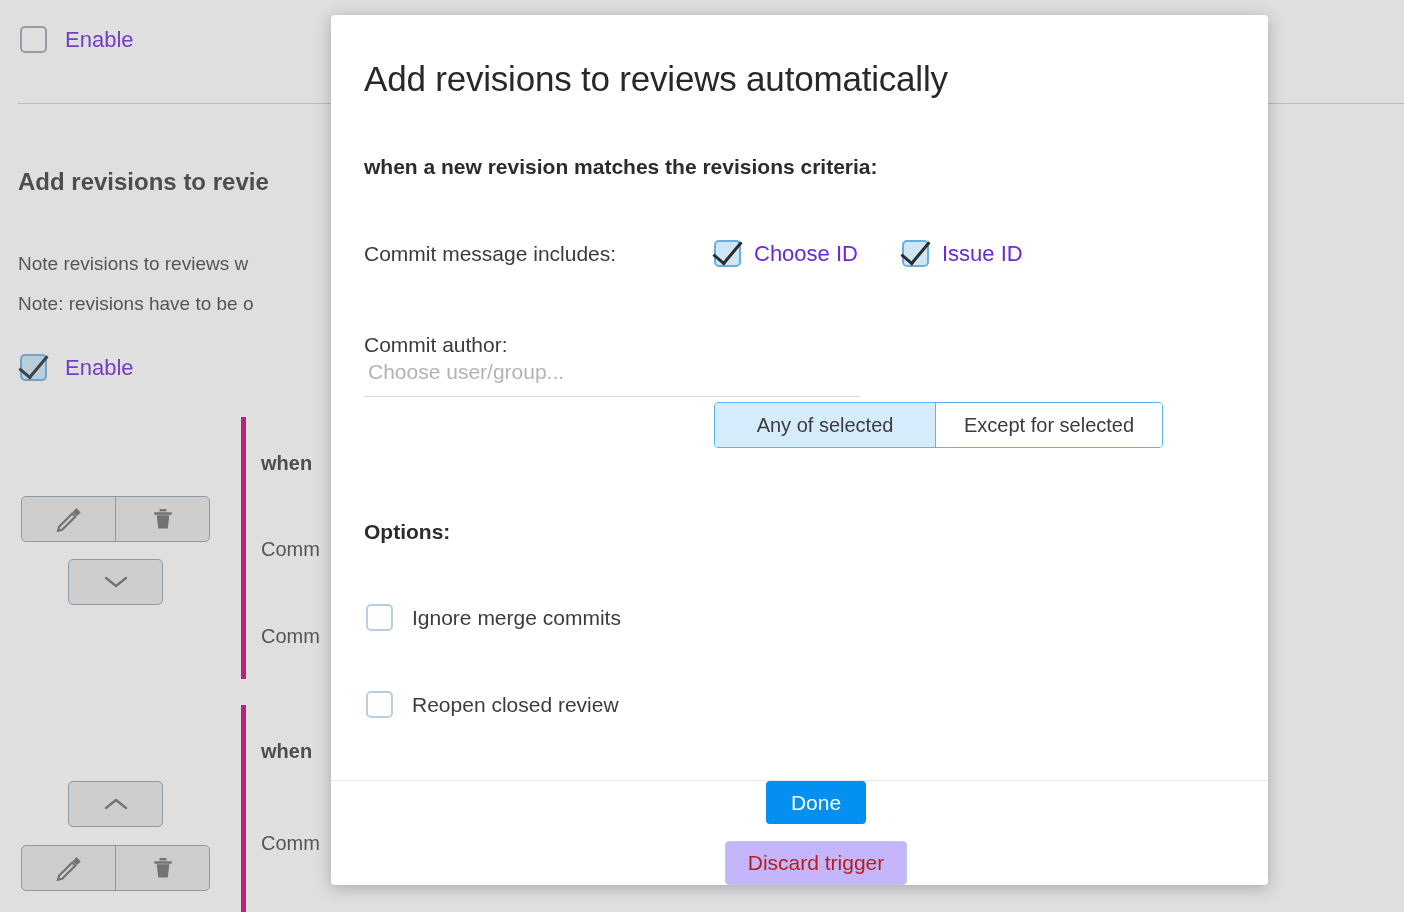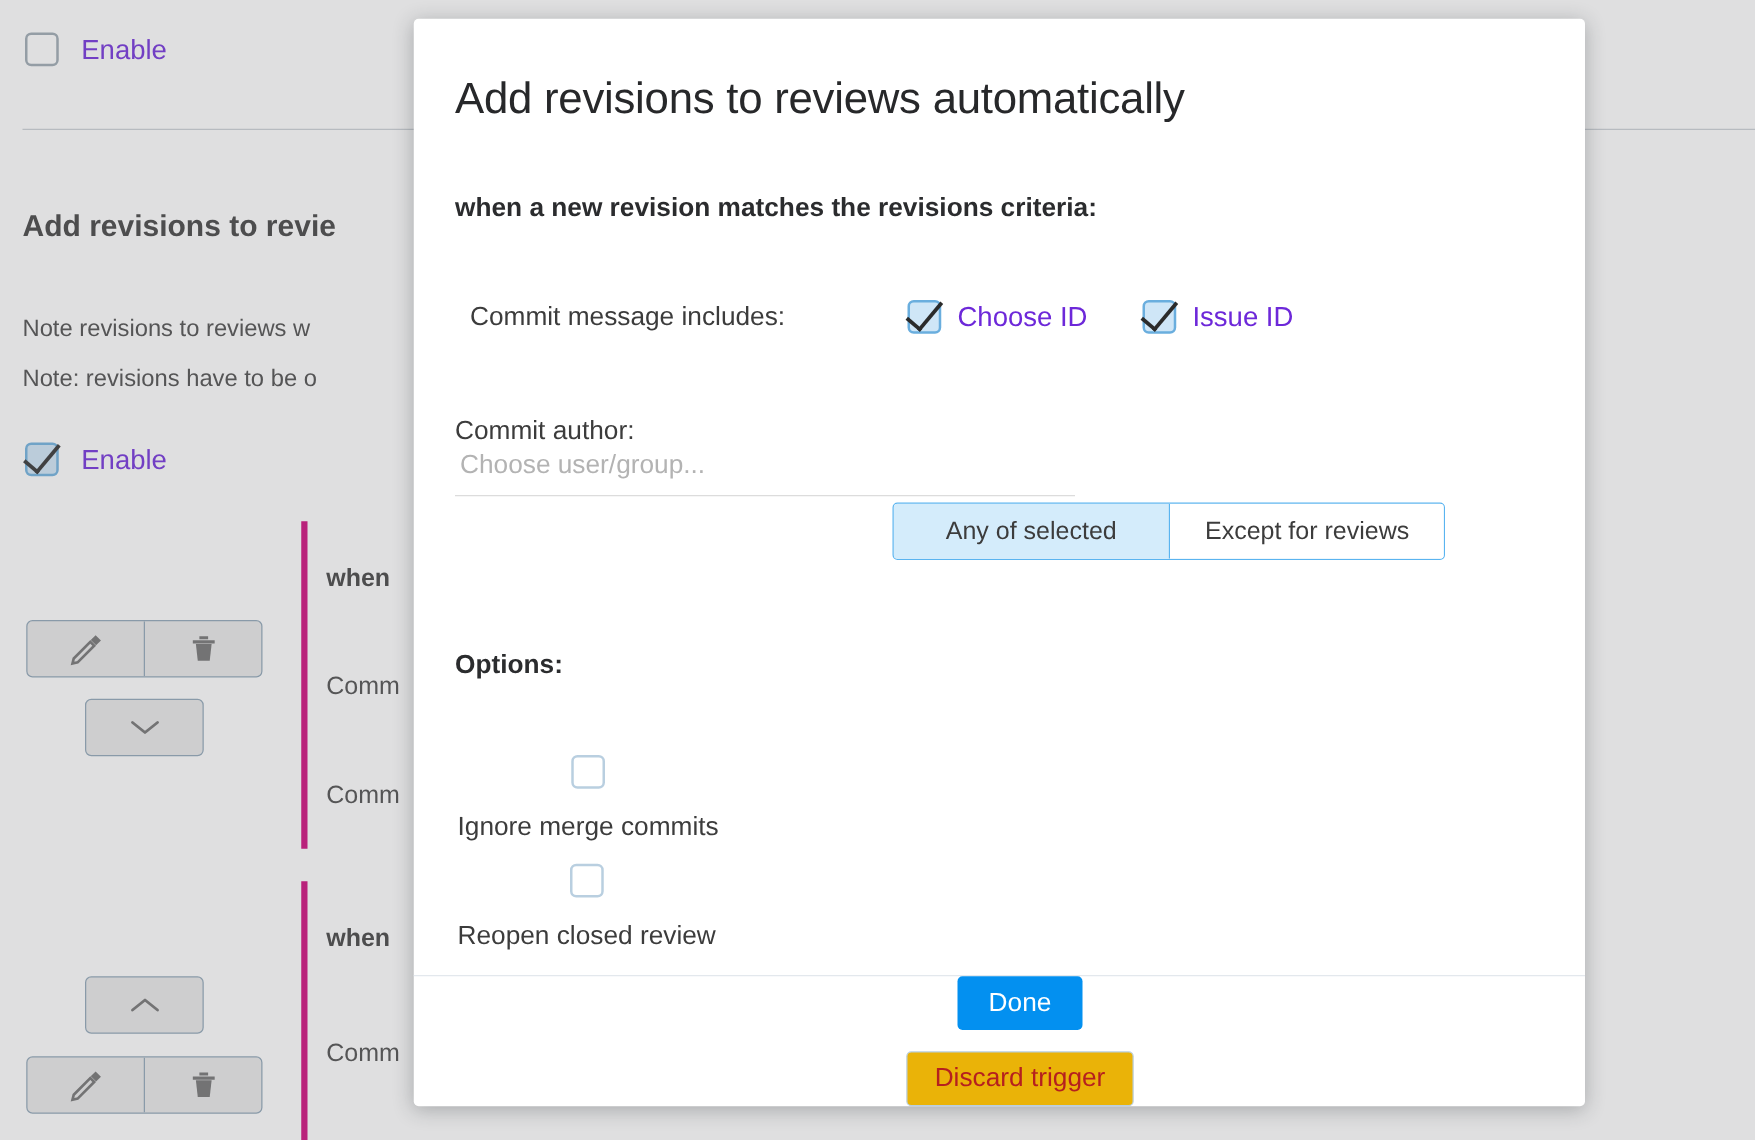--- a/index.html
+++ b/index.html
@@ -201,21 +201,20 @@
     font-weight: bold;
     color: #2b2c2e;
     white-space: nowrap;
   }
   .row-commit-msg {
     position: absolute;
     left: 33px;
     top: 225px;
     display: flex;
     align-items: center;
-    margin-left: 12px;
   }
   .field-label {
     font-size: 21px;
     color: #3c3c3c;
     white-space: nowrap;
   }
   .row-commit-msg .field-label {
     width: 350px;
   }
   .cb-row {
@@ -288,21 +287,20 @@
     font-size: 21px;
     font-weight: bold;
     color: #2b2c2e;
   }
   .option-row {
     position: absolute;
     left: 35px;
     display: flex;
     align-items: center;
     gap: 19px;
-    flex-direction: column;
   }
   #opt-merge { top: 589px; }
   #opt-reopen { top: 676px; }
   .option-label {
     font-size: 21px;
     color: #3c3c3c;
     white-space: nowrap;
   }
 
   .modal-footer {
@@ -320,21 +318,21 @@
     color: #ffffff;
     border: none;
     border-radius: 4px;
     font-family: "Liberation Sans", sans-serif;
     font-size: 21px;
     height: 46px;
     padding: 0 25px;
     cursor: pointer;
   }
   .btn-danger {
-    background: #eab308;
+    background: #c4b5fd;
     color: #b5201f;
     border: 1px solid #b9cfe0;
     border-radius: 4px;
     font-family: "Liberation Sans", sans-serif;
     font-size: 21px;
     height: 46px;
     padding: 4px 22px;
     cursor: pointer;
   }
 
@@ -444,21 +442,21 @@
       </span>
     </div>
 
     <div class="row-commit-author">
       <span class="field-label">Commit author:</span>
       <input class="author-input" type="text" placeholder="Choose user/group..." style="">
     </div>
 
     <div class="segmented">
       <div class="seg active">Any of selected</div>
-      <div class="seg">Except for reviews</div>
+      <div class="seg">Except for selected</div>
     </div>
 
     <div class="options-heading">Options:</div>
 
     <div class="option-row" id="opt-merge">
       <span class="cb light"></span>
       <span class="option-label">Ignore merge commits</span>
     </div>
 
     <div class="option-row" id="opt-reopen">

